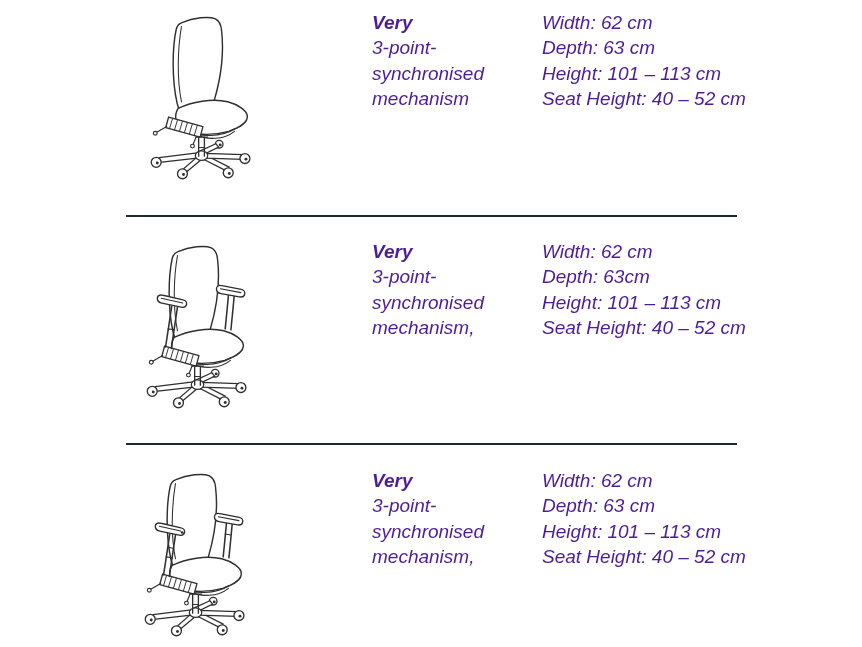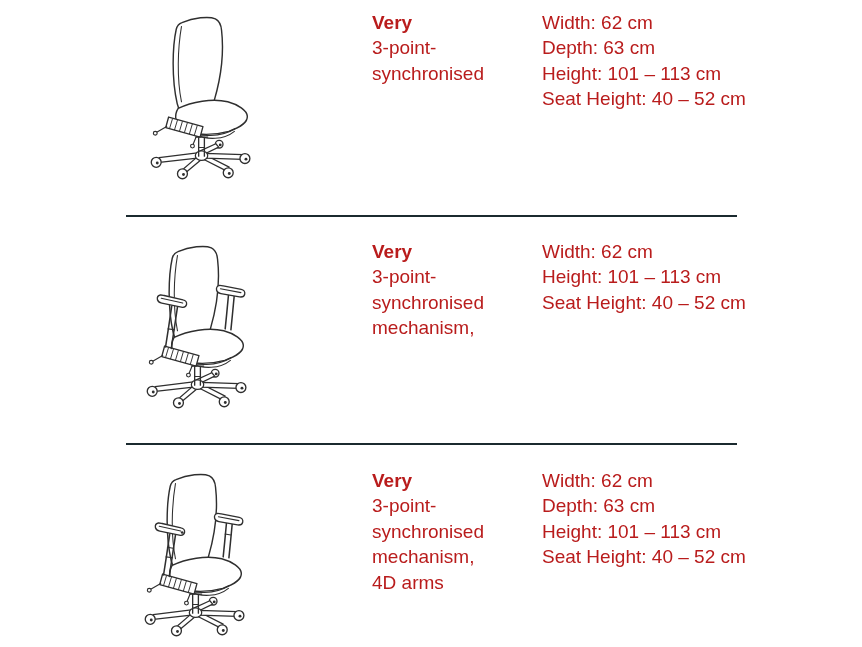--- a/index.html
+++ b/index.html
@@ -1,18 +1,18 @@
 <!DOCTYPE html>
 <html><head>
 <meta charset="utf-8">
 <style>
   html,body{margin:0;padding:0;background:#ffffff;}
   .canvas{
     position:relative;width:862px;height:647px;background:#ffffff;overflow:hidden;
-    font-family:"Liberation Sans", sans-serif;color:#b91c1c;
+    font-family:"Liberation Sans", sans-serif;color:#4c1d95;font-style:italic;
   }
   .row{position:absolute;left:0;width:862px;}
   .divider{position:absolute;left:126px;width:611px;height:2px;background:#1b2a2f;}
   .chair{position:absolute;}
   .chair svg{display:block;}
   .desc{position:absolute;left:372px;width:150px;}
   .specs{position:absolute;left:542px;width:240px;}
   .desc div,.specs div{font-size:19px;line-height:25.4px;white-space:nowrap;}
   .title{font-weight:bold;}
 </style>
@@ -59,20 +59,21 @@
           <circle cx="92.5" cy="170.5" r="5.2" fill="#fff" stroke="#2f2f2f" stroke-width="1.4"></circle>
           <circle cx="93.6" cy="171.2" r="1.5" fill="#2f2f2f"></circle>
           <circle cx="110" cy="155.5" r="5.2" fill="#fff" stroke="#2f2f2f" stroke-width="1.4"></circle>
           <circle cx="111.1" cy="156.2" r="1.5" fill="#2f2f2f"></circle>
         </svg>
       </div>
     <div class="desc" style="top:10px;">
       <div class="title">Very</div>
       <div>3-point-</div>
       <div>synchronised</div>
+      <div>mechanism</div>
     </div>
     <div class="specs" style="top:10px;">
       <div>Width: 62 cm</div>
       <div>Depth: 63 cm</div>
       <div>Height: 101 – 113 cm</div>
       <div>Seat Height: 40 – 52 cm</div>
     </div>
   </section>
 
   <div class="divider" style="top:215px;"></div>
@@ -128,20 +129,21 @@
         </svg>
       </div>
     <div class="desc" style="top:24px;">
       <div class="title">Very</div>
       <div>3-point-</div>
       <div>synchronised</div>
       <div>mechanism,</div>
     </div>
     <div class="specs" style="top:24px;">
       <div>Width: 62 cm</div>
+      <div>Depth: 63cm</div>
       <div>Height: 101 – 113 cm</div>
       <div>Seat Height: 40 – 52 cm</div>
     </div>
   </section>
 
   <div class="divider" style="top:443px;"></div>
 
   <section class="row" style="top:443px;height:204px;">
     <div class="chair" style="left:134px;top:24px;" aria-label="office-chair-4d-arms-icon">
         <svg width="124" height="174" viewBox="0 0 130 182" xmlns="http://www.w3.org/2000/svg">
@@ -193,21 +195,20 @@
           <path d="M26.5 62 L49 67" fill="none" stroke="#2f2f2f" stroke-width="1.1" stroke-linecap="round" stroke-linejoin="round"></path>
           <path d="M35 84 L41 85" fill="none" stroke="#2f2f2f" stroke-width="1.1" stroke-linecap="round" stroke-linejoin="round"></path>
           <circle cx="50.5" cy="68.5" r="1.4" fill="#2f2f2f"></circle>
         </svg>
       </div>
     <div class="desc" style="top:25px;">
       <div class="title">Very</div>
       <div>3-point-</div>
       <div>synchronised</div>
       <div>mechanism,</div>
-      <div>4D arms</div>
     </div>
     <div class="specs" style="top:25px;">
       <div>Width: 62 cm</div>
       <div>Depth: 63 cm</div>
       <div>Height: 101 – 113 cm</div>
       <div>Seat Height: 40 – 52 cm</div>
     </div>
   </section>
 
 </div>

